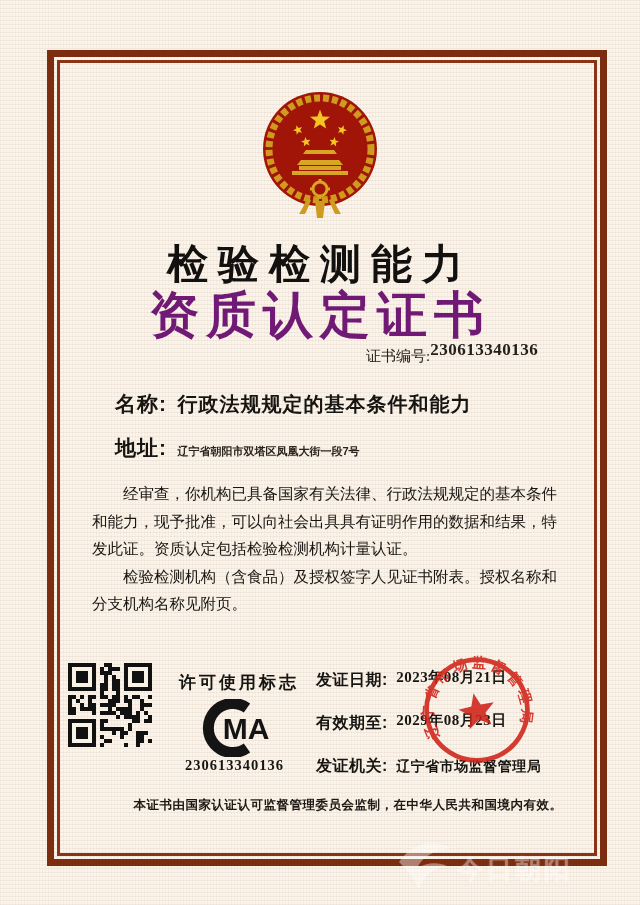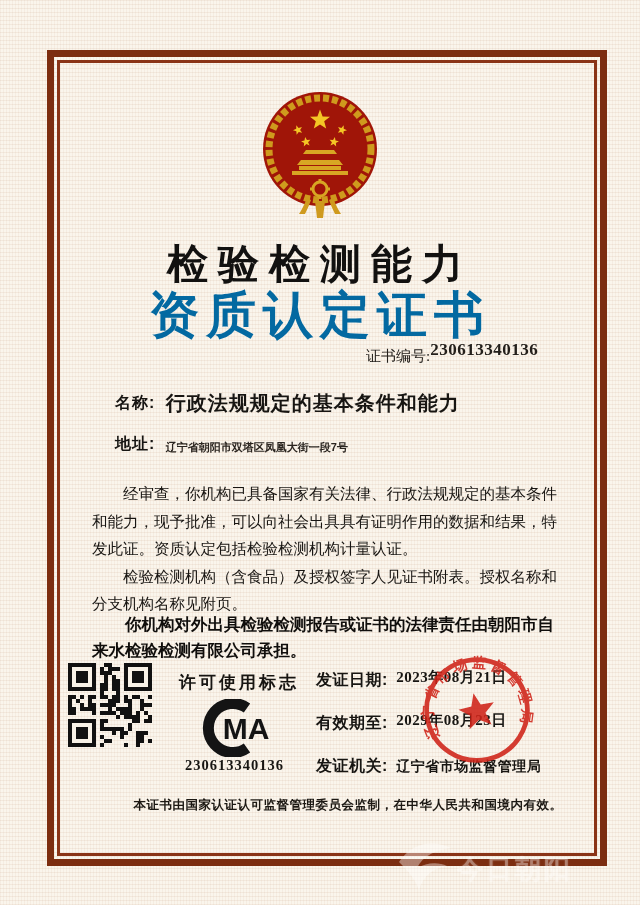--- a/index.html
+++ b/index.html
@@ -27,31 +27,31 @@
 
   .emblem{left:245px;top:86px;width:150px;height:142px;}
 
   .title1{
     left:0;top:237px;width:640px;text-align:center;
     font-size:41px;font-weight:900;letter-spacing:10px;
     font-family:"Liberation Sans", sans-serif;color:#121110;
   }
   .title2{
     left:0;top:282px;width:640px;text-align:center;
-    font-size:50px;font-weight:900;letter-spacing:7px;color:#0369a1;
+    font-size:50px;font-weight:900;letter-spacing:7px;color:#701a75;
   }
 
   .certno{left:366px;top:346px;font-size:15px;color:#24201c;
     font-family:"Liberation Serif", serif;}
   .certno .num{font-size:17px;font-weight:600;position:relative;top:-6px;letter-spacing:.5px;}
 
   .field-row{left:115px;}
   .row-name{top:390px;}
   .row-addr{top:434px;}
-  .field-label{font-size:16px;font-weight:800;letter-spacing:1px;vertical-align:middle;}
+  .field-label{font-size:21px;font-weight:800;letter-spacing:1px;vertical-align:middle;}
   .name-value{font-size:20px;font-weight:800;letter-spacing:1px;margin-left:6px;vertical-align:middle;}
   .addr-value{font-size:11px;font-weight:700;margin-left:6px;color:#2a241f;vertical-align:middle;position:relative;top:3px;}
 
   .body-text{left:92px;top:480px;width:466px;
     font-family:Liberation Serif, serif;font-size:15.5px;line-height:27.5px;color:#181512;}
   .body-text p{margin:0;text-indent:2em;}
   .body-text p.bold-law{font-weight:bold;font-size:16.5px;line-height:26px;margin-top:-6px;color:#100e0c;}
 
   .qr{left:68px;top:663px;width:84px;height:84px;}
   .license-label{left:179px;top:671px;font-size:17px;font-weight:700;letter-spacing:3px;}
@@ -130,21 +130,20 @@
 </div>
 
 <div class="abs field-row row-addr">
   <span class="field-label">地址:</span>
   <span class="addr-value">辽宁省朝阳市双塔区凤凰大街一段7号</span>
 </div>
 
 <div class="abs body-text">
   <p>经审查，你机构已具备国家有关法律、行政法规规定的基本条件和能力，现予批准，可以向社会出具具有证明作用的数据和结果，特发此证。资质认定包括检验检测机构计量认证。</p>
   <p>检验检测机构（含食品）及授权签字人见证书附表。授权名称和分支机构名称见附页。</p>
-  <p class="bold-law">你机构对外出具检验检测报告或证书的法律责任由朝阳市自来水检验检测有限公司承担。</p>
 </div>
 
 <div class="abs qr"><svg width="84" height="84" viewBox="0 0 84 84" xmlns="http://www.w3.org/2000/svg">
       <rect x="36" y="0" width="4" height="4" fill="#111"></rect>
       <rect x="40" y="0" width="4" height="4" fill="#111"></rect>
       <rect x="32" y="4" width="4" height="4" fill="#111"></rect>
       <rect x="40" y="4" width="4" height="4" fill="#111"></rect>
       <rect x="44" y="4" width="4" height="4" fill="#111"></rect>
       <rect x="48" y="4" width="4" height="4" fill="#111"></rect>
       <rect x="32" y="8" width="4" height="4" fill="#111"></rect>

